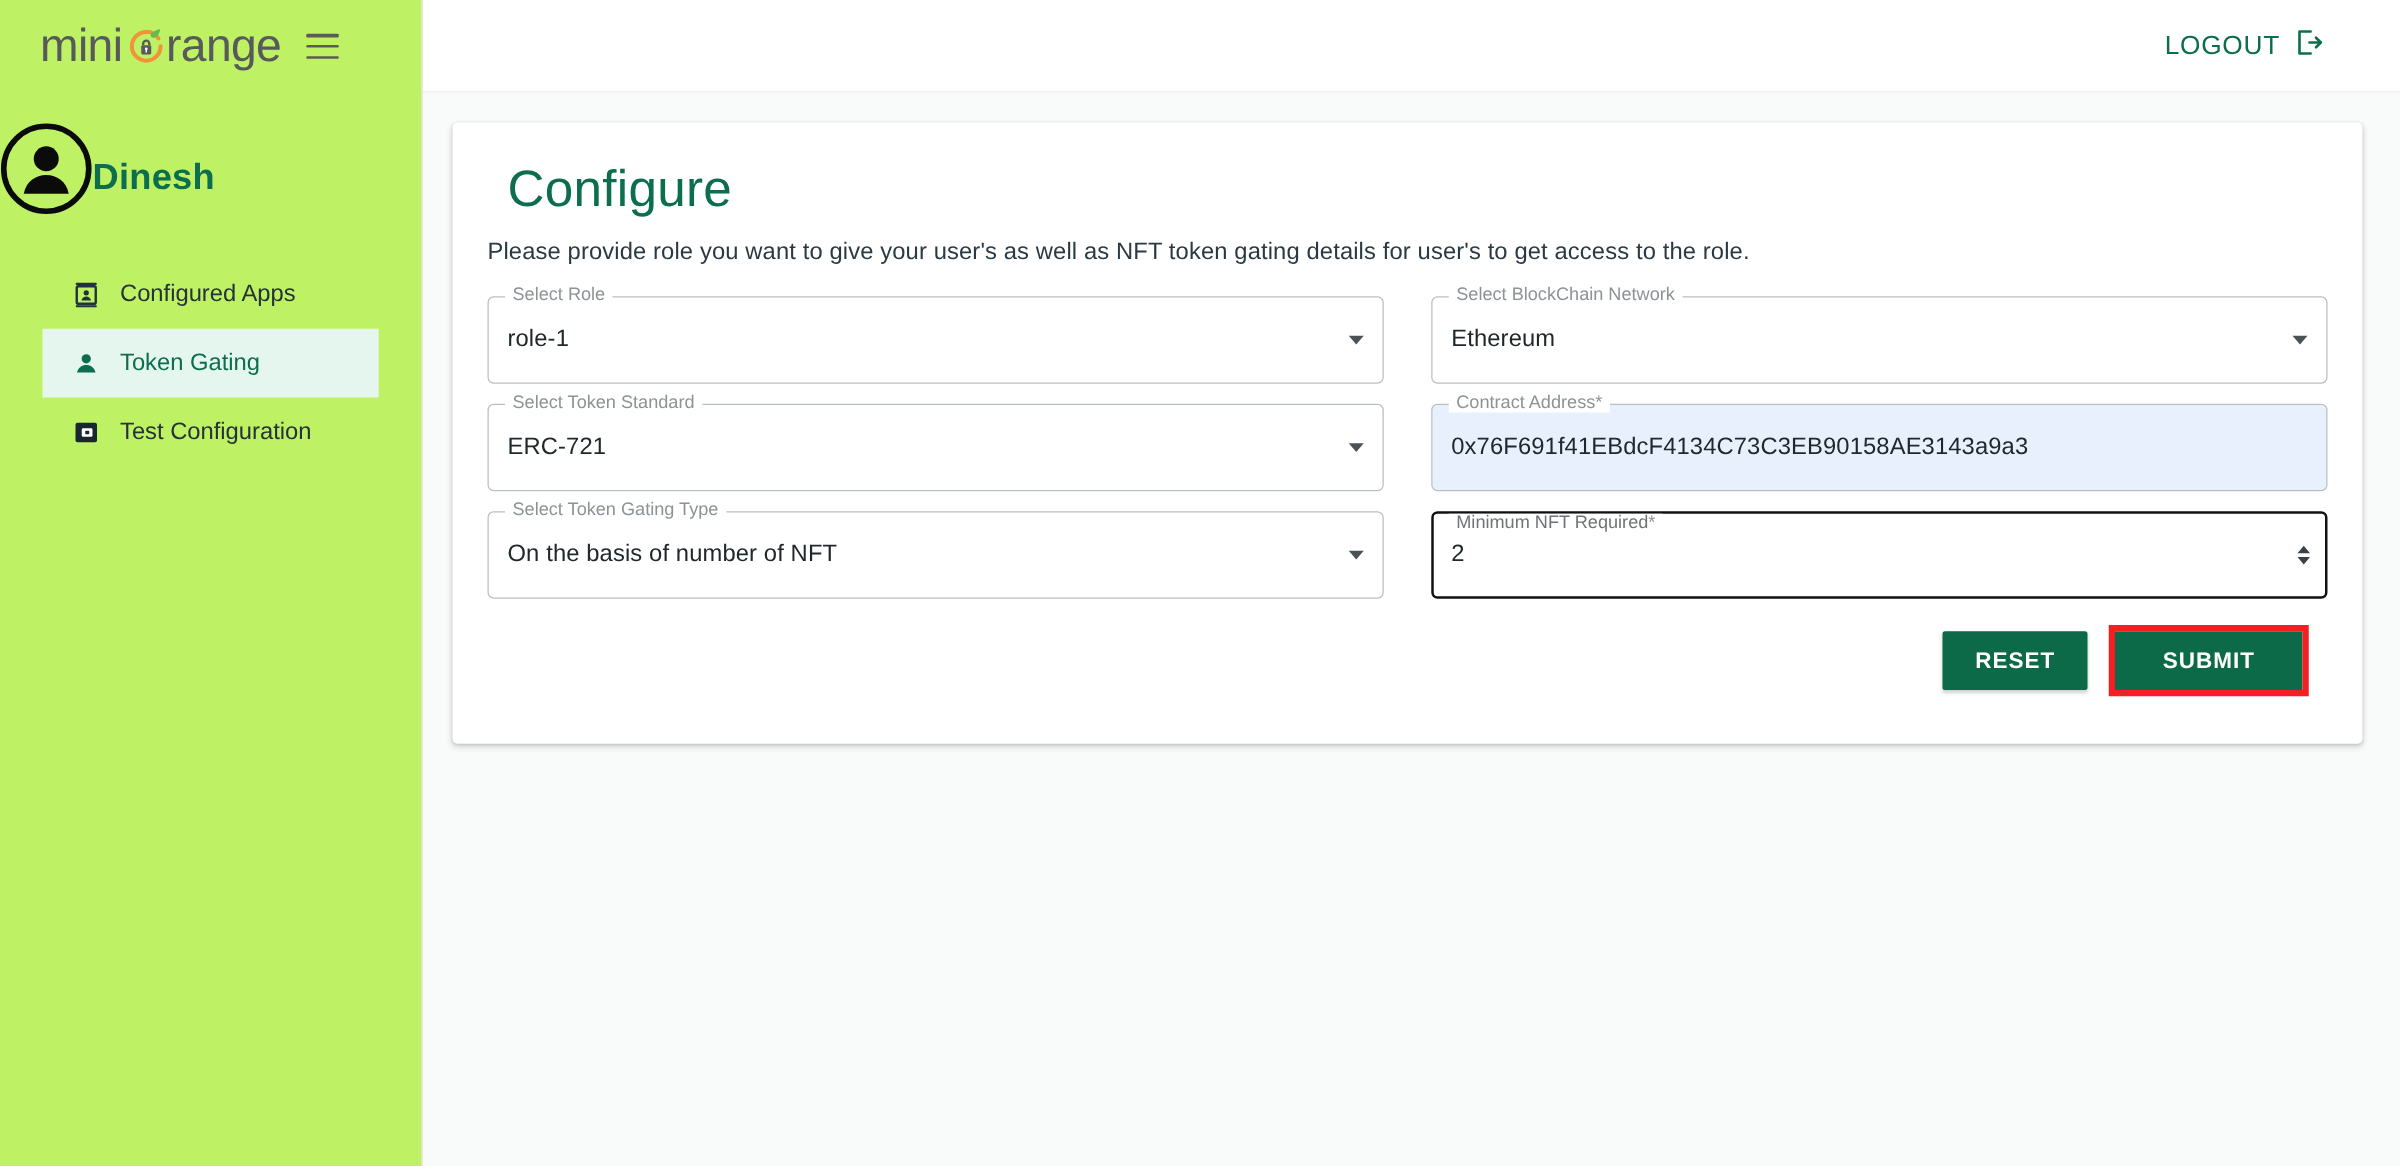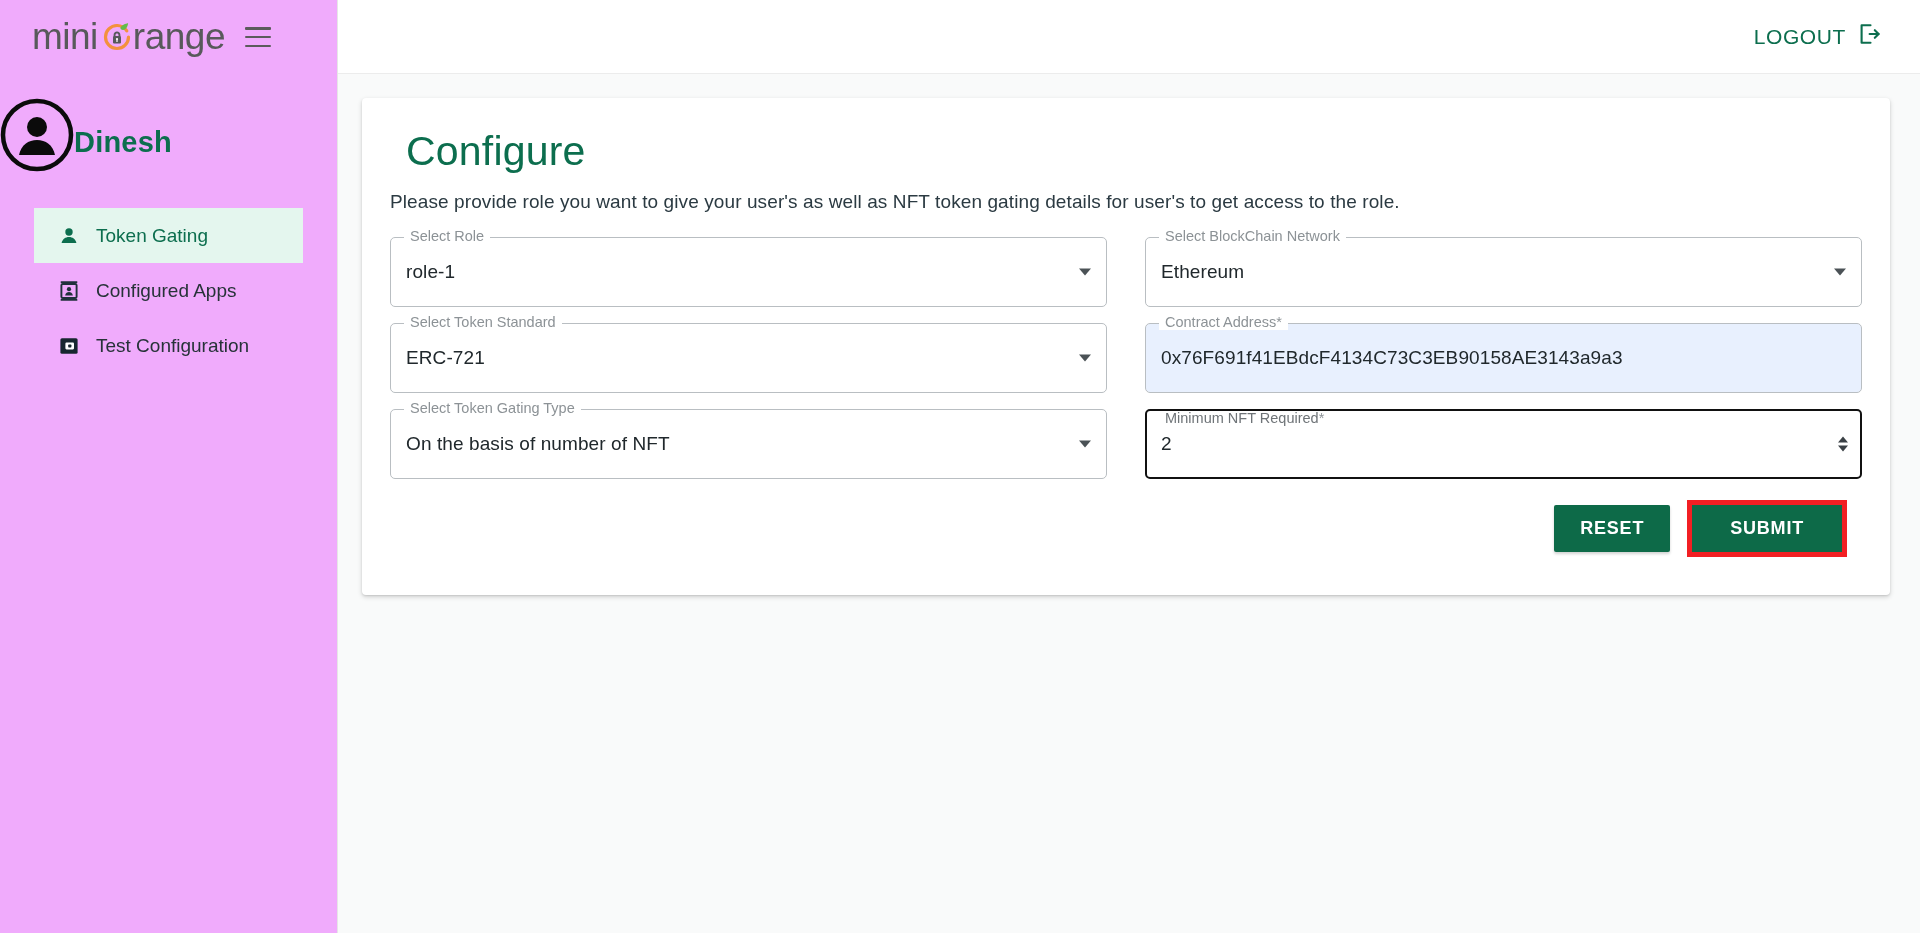--- a/index.html
+++ b/index.html
@@ -11,21 +11,21 @@
     font-family: "Liberation Sans", sans-serif;
   }
 
   .app { display: flex; width: 1920px; height: 933px; }
 
   
   .sidebar {
     width: 338px;
     min-width: 338px;
     height: 933px;
-    background: #f0abfc;
+    background: #bef264;
     border-right: 1px solid #e6e6e6;
     position: relative;
     z-index: 5;
   }
   .logo-row {
     height: 74px;
     display: flex;
     align-items: center;
     padding-left: 32px;
     gap: 20px;
@@ -102,21 +102,21 @@
     position: relative;
   }
   .topbar {
     height: 74px;
     min-height: 74px;
     background: #ffffff;
     border-bottom: 1px solid #ececec;
     display: flex;
     align-items: center;
     justify-content: flex-end;
-    padding-right: 38px;
+    padding-right: 60px;
     text-align: center;
   }
   .logout {
     display: flex; align-items: center; gap: 10px;
     color: #0c6e4e;
     font-size: 21px;
     letter-spacing: 0.6px;
     cursor: pointer;
   }
 
@@ -282,43 +282,43 @@
           <circle cx="37" cy="37" r="34" fill="none" stroke="#0b0b0b" stroke-width="4.5"></circle>
           <circle cx="37" cy="29" r="10" fill="#0b0b0b"></circle>
           <path d="M19 57c2-10 9.5-15 18-15s16 5 18 15z" fill="#0b0b0b"></path>
         </svg>
       </div>
       <div class="username">Dinesh</div>
     </div>
 
     <nav class="nav">
 
-      <div class="nav-item active">
-        <span class="nav-icon">
-          <svg width="24" height="24" viewBox="0 0 24 24">
-            <circle cx="12" cy="8" r="3.7" fill="#0c6e4e"></circle>
-            <path d="M4.6 19c.9-4 3.9-6 7.4-6s6.5 2 7.4 6z" fill="#0c6e4e"></path>
-          </svg>
-        </span>
-        <span class="nav-label">Token Gating</span>
-      </div>
-
       <div class="nav-item">
         <span class="nav-icon">
           <svg width="24" height="24" viewBox="0 0 24 24">
             <rect x="3.6" y="2.2" width="16.8" height="1.7" rx="0.6" fill="#20313b"></rect>
             <rect x="3.6" y="20.1" width="16.8" height="1.7" rx="0.6" fill="#20313b"></rect>
             <rect x="4.4" y="5" width="15.2" height="14" rx="1.3" fill="none" stroke="#20313b" stroke-width="1.9"></rect>
             <circle cx="12" cy="10.2" r="2.1" fill="#20313b"></circle>
             <path d="M8.1 16.4c.6-2.2 2.2-3.3 3.9-3.3s3.3 1.1 3.9 3.3z" fill="#20313b"></path>
           </svg>
         </span>
         <span class="nav-label">Configured Apps</span>
       </div>
 
+      <div class="nav-item active">
+        <span class="nav-icon">
+          <svg width="24" height="24" viewBox="0 0 24 24">
+            <circle cx="12" cy="8" r="3.7" fill="#0c6e4e"></circle>
+            <path d="M4.6 19c.9-4 3.9-6 7.4-6s6.5 2 7.4 6z" fill="#0c6e4e"></path>
+          </svg>
+        </span>
+        <span class="nav-label">Token Gating</span>
+      </div>
+
       <div class="nav-item">
         <span class="nav-icon">
           <svg width="24" height="24" viewBox="0 0 24 24">
             <rect x="3.4" y="4.2" width="17.2" height="15.6" rx="1.6" fill="#17262f"></rect>
             <rect x="8.4" y="8.6" width="8.6" height="6.8" rx="1.1" fill="#ffffff"></rect>
             <rect x="11.2" y="10.6" width="3.2" height="2.8" rx="0.6" fill="#17262f"></rect>
           </svg>
         </span>
         <span class="nav-label">Test Configuration</span>
       </div>

